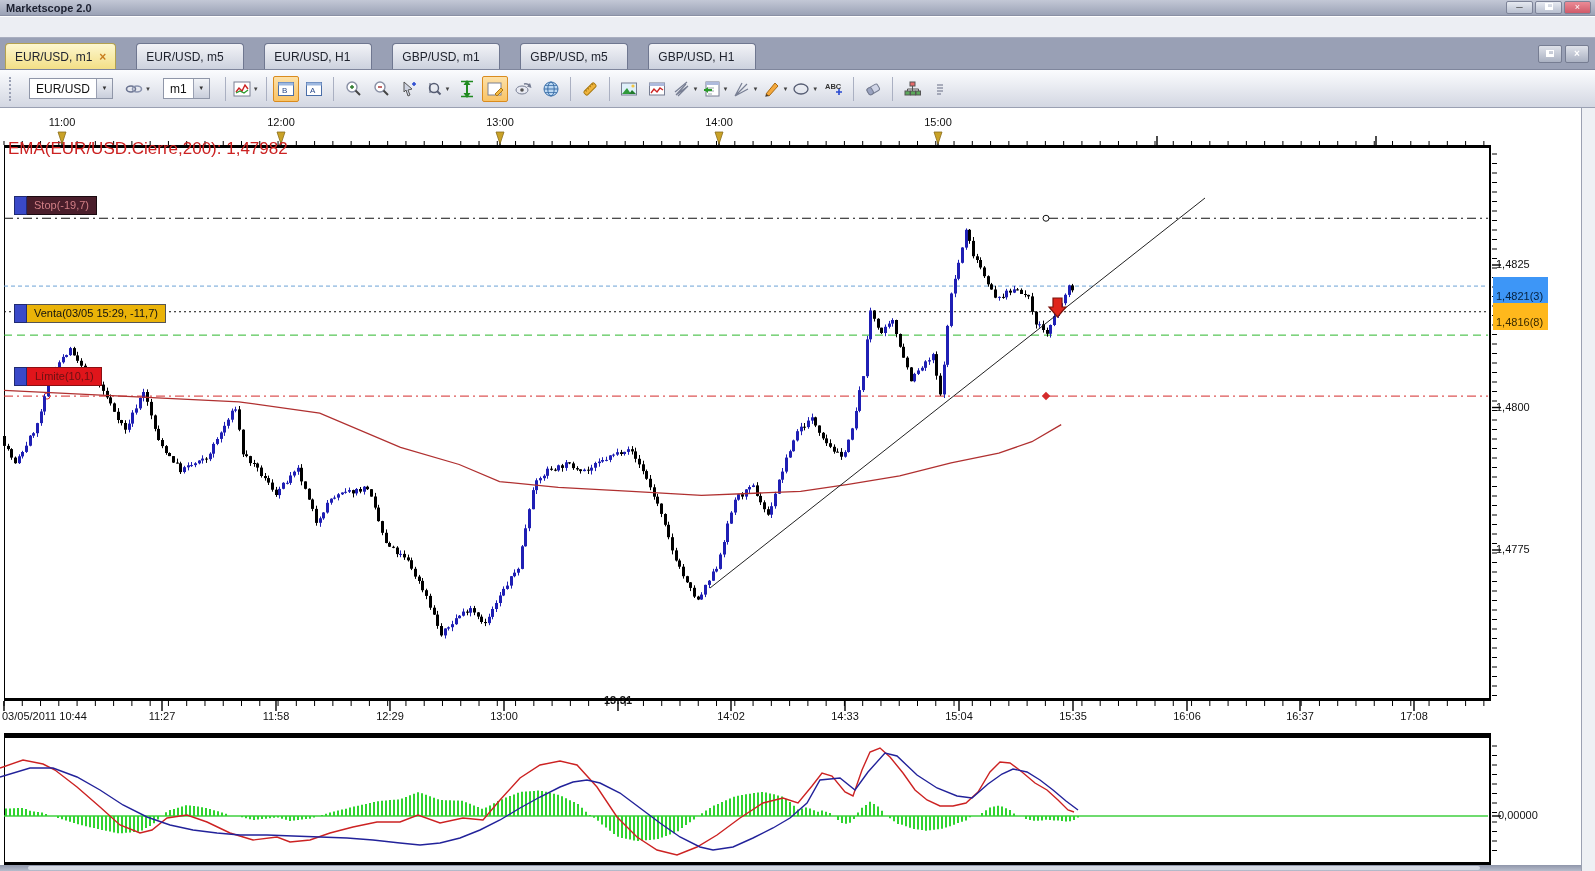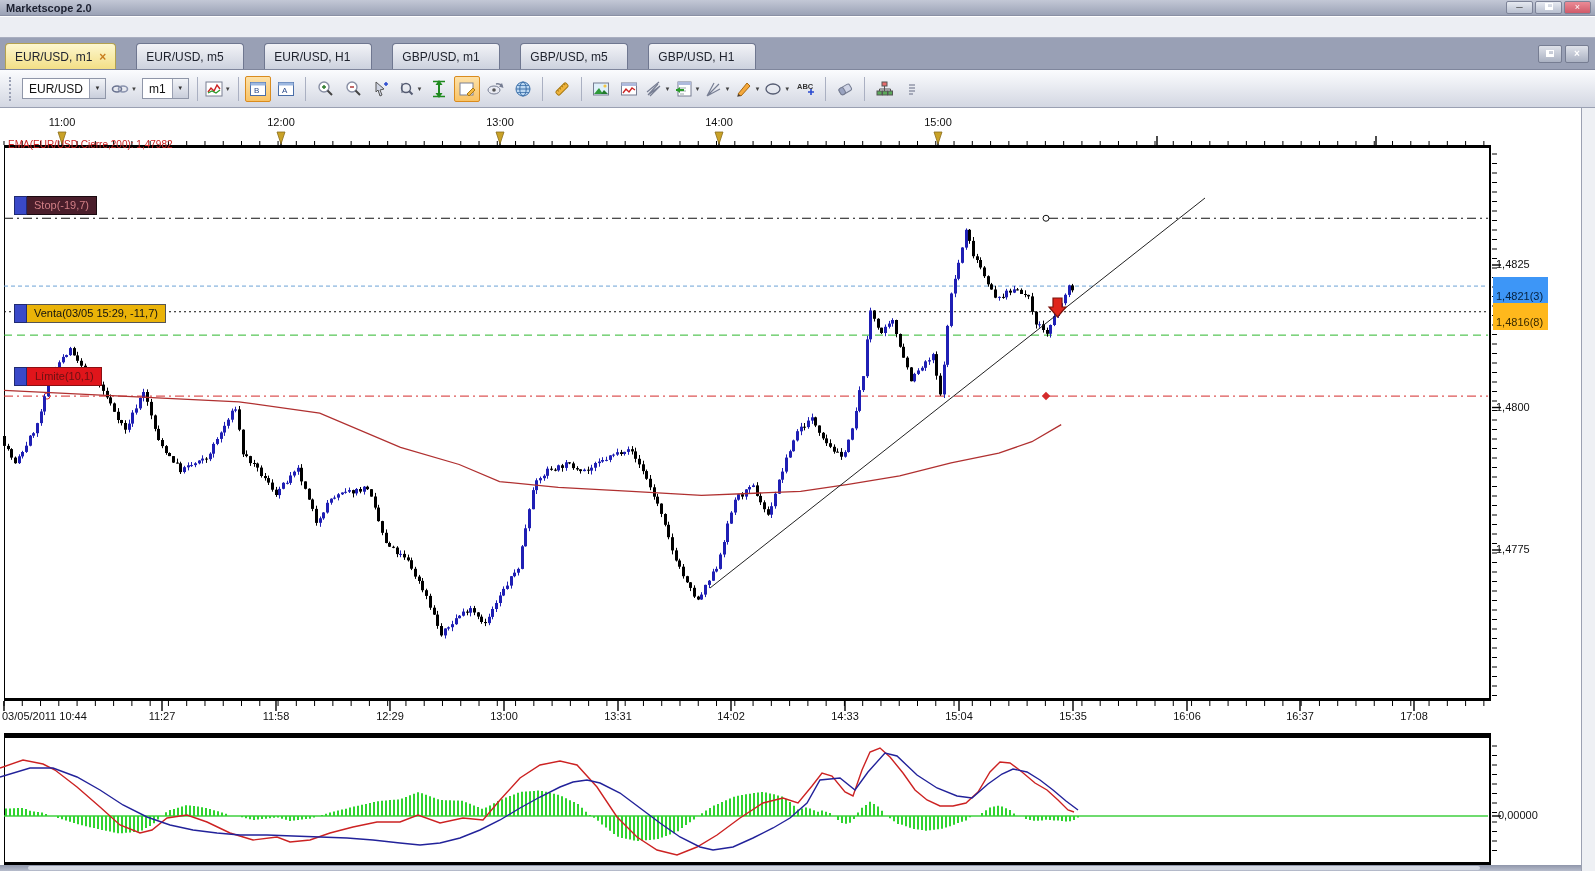--- a/index.html
+++ b/index.html
@@ -31,32 +31,32 @@
   
   .toolbar{position:absolute;left:0;top:70px;width:1595px;height:38px;
     background:linear-gradient(#fbfcfe,#d3d7e2);border-bottom:1px solid #9aa0b2;
     display:flex;align-items:center;padding-left:4px;}
   .grip{width:5px;height:24px;border-left:2px dotted #9aa0b4;margin:0 5px;}
   .tbsep{width:1px;height:24px;background:#aab0c2;margin:0 5px;}
   .tbtn{height:26px;min-width:26px;border:1px solid transparent;border-radius:2px;display:flex;
     align-items:center;justify-content:center;margin:0 1px;background:transparent;}
   .tbtn.active{border-color:#d98b1e;background:linear-gradient(#fde1a8,#f9c365);}
   .caret{font-size:6px;color:#444;margin-left:2px;}
-  .combo{display:flex;align-items:center;border:1px solid #8f96a8;background:#fff;height:21px;margin:0 3px;}
+  .combo{display:flex;align-items:center;border:1px solid #8f96a8;background:#fff;height:21px;margin:0 10px;}
   .combo .val{font-size:12px;padding:0 6px;color:#111;}
   .combo .drop{width:16px;height:19px;background:linear-gradient(#f2f4f8,#c9cedb);
     border-left:1px solid #9aa0b2;font-size:6px;color:#333;text-align:center;line-height:19px;}
   
   .workspace{position:absolute;left:0;top:108px;width:1595px;height:763px;background:#fff;}
   .workspace svg{position:absolute;left:0;top:0;}
   .axis-label{position:absolute;font-size:11px;color:#111;transform:translateX(-50%);white-space:nowrap;}
   .axis-label.left{transform:none;}
   .price-label{position:absolute;font-size:11px;color:#111;white-space:nowrap;}
   .badge{position:absolute;left:1493px;font-size:11px;padding:13px 5px 2px 3px;white-space:nowrap;}
-  .ema-label{position:absolute;left:8px;top:31px;font-size:10px;color:#cc2222;white-space:nowrap;}
+  .ema-label{position:absolute;left:8px;top:31px;font-size:17px;color:#cc2222;white-space:nowrap;}
   .macd-label{position:absolute;left:10px;top:636px;font-size:11.5px;white-space:nowrap;}
   .macd-label .r{color:#cc2222;} .macd-label .b{color:#2222cc;margin-left:14px;} .macd-label .g{color:#28c428;margin-left:14px;}
   .trade-label{position:absolute;left:14px;display:flex;align-items:stretch;font-size:11px;}
   .trade-label .tag{width:13px;background:#3a49c8;border:1px solid #202a72;}
   .trade-label .txt{padding:1px 7px 2px 7px;border:1px solid #333;border-left:none;line-height:14px;white-space:nowrap;}
   .right-edge{position:absolute;left:1581px;top:0;width:14px;height:763px;background:#eef0f4;border-left:1px solid #9ba1b2;}
   .bottom-edge{position:absolute;left:0;top:757px;width:1581px;height:6px;background:linear-gradient(#8f96aa,#b7bdcc);}
   .hscroll-thumb{position:absolute;left:28px;top:758px;width:1452px;height:4px;border-radius:2px;background:#d6dae4;}
   .icon-svg{display:block;}
 </style>
@@ -1451,21 +1451,21 @@
         <span class="axis-label" style="left: 500px; top: 8px;">13:00</span>
         <span class="axis-label" style="left: 719px; top: 8px;">14:00</span>
         <span class="axis-label" style="left: 938px; top: 8px;">15:00</span>
       </div>
     <div id="bottom-axis-labels">
         <span class="axis-label left" style="left: 2px; top: 602px;">03/05/2011 10:44</span>
         <span class="axis-label" style="left: 162px; top: 602px;">11:27</span>
         <span class="axis-label" style="left: 276px; top: 602px;">11:58</span>
         <span class="axis-label" style="left: 390px; top: 602px;">12:29</span>
         <span class="axis-label" style="left: 504px; top: 602px;">13:00</span>
-        <span class="axis-label" style="left: 618px; top: 602px;">13:31</span>
+        <span class="axis-label" style="left: 618px; top: 586px; font-weight: bold;">13:31</span>
         <span class="axis-label" style="left: 731px; top: 602px;">14:02</span>
         <span class="axis-label" style="left: 845px; top: 602px;">14:33</span>
         <span class="axis-label" style="left: 959px; top: 602px;">15:04</span>
         <span class="axis-label" style="left: 1073px; top: 602px;">15:35</span>
         <span class="axis-label" style="left: 1187px; top: 602px;">16:06</span>
         <span class="axis-label" style="left: 1300px; top: 602px;">16:37</span>
         <span class="axis-label" style="left: 1414px; top: 602px;">17:08</span>
       </div>
     <div id="price-axis-labels">
         <span class="price-label" style="left: 1496px; top: 150px;">1,4825</span>

